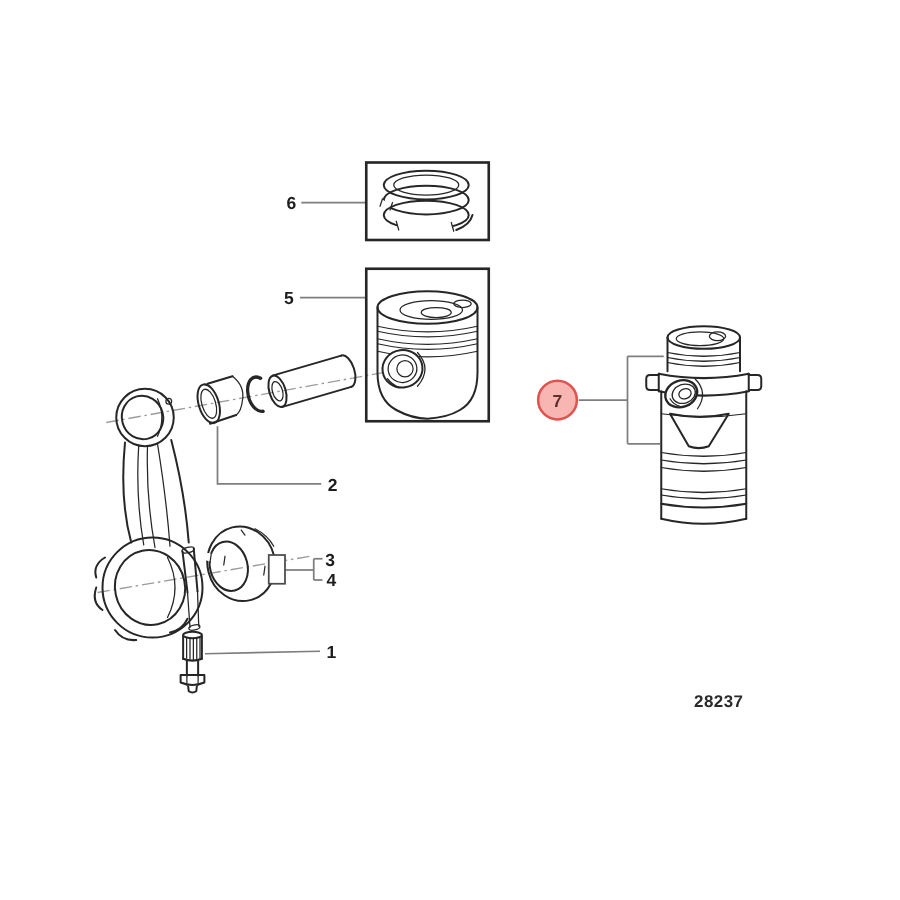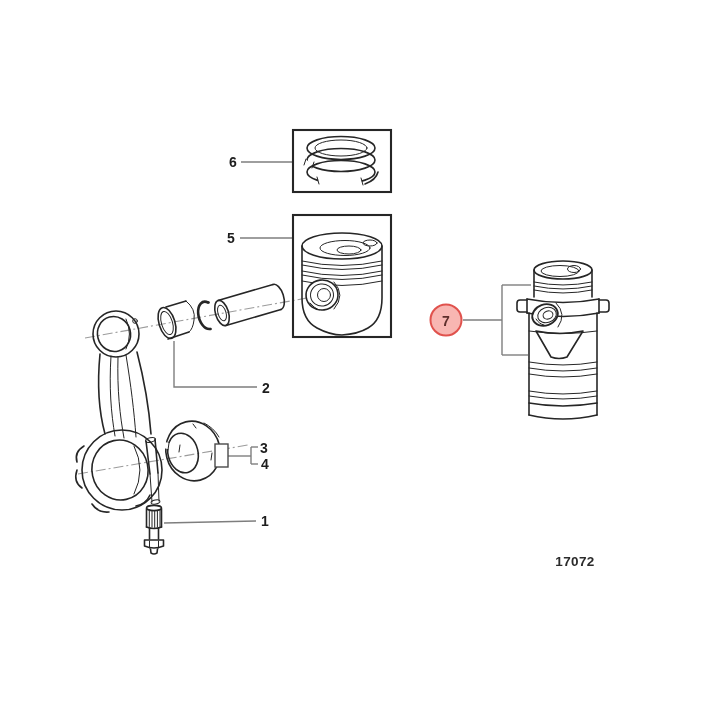--- a/index.html
+++ b/index.html
@@ -247,15 +247,15 @@
 
   <span class="callout-label" style="left:265px;top:521px">1</span>
   <span class="callout-label" style="left:266px;top:388px">2</span>
   <span class="callout-label" style="left:264px;top:448px">3</span>
   <span class="callout-label" style="left:265px;top:464px">4</span>
   <span class="callout-label" style="left:231px;top:238px">5</span>
   <span class="callout-label" style="left:233px;top:162px">6</span>
 
   <div class="badge" style="left:446px;top:320px">7</div>
 
-  <div class="fig-number" style="left:575px;top:561px">17072</div>
+  <div class="fig-number" style="left:575px;top:561px">28237</div>
 
 </div>
 
 </body></html>

